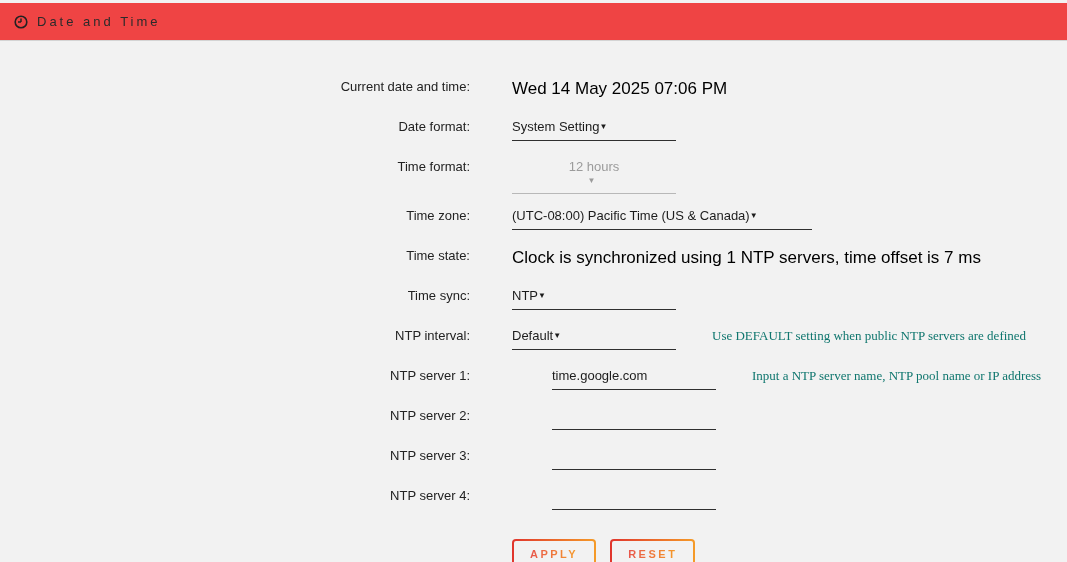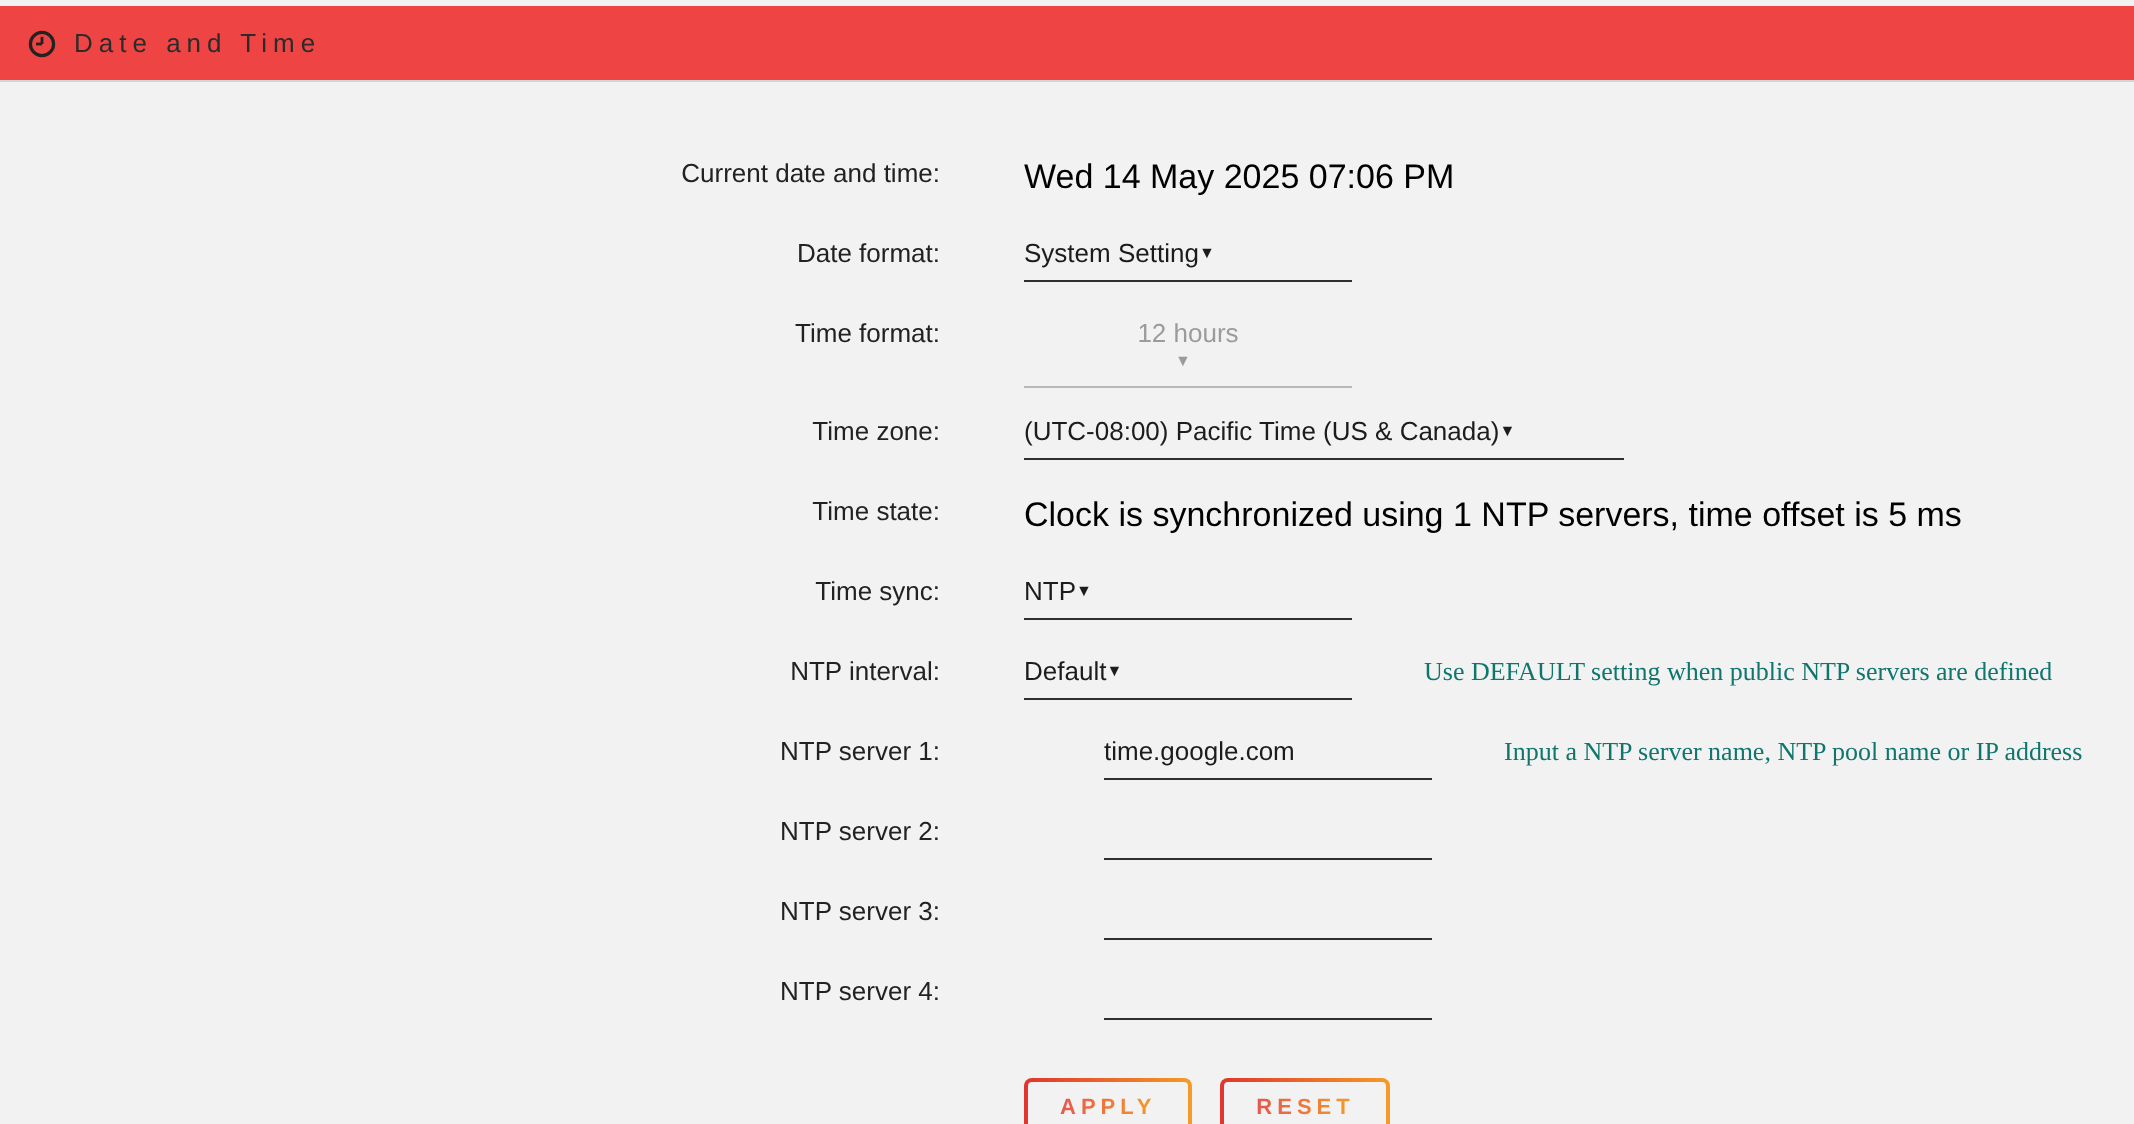--- a/index.html
+++ b/index.html
@@ -170,21 +170,21 @@
       <div class="select-box wide">
         <span>(UTC-08:00) Pacific Time (US &amp; Canada)</span>
         <span class="arrow">▼</span>
       </div>
     </div>
   </div>
 
   <div class="row">
     <div class="field-label">Time state:</div>
     <div class="value-cell">
-      <div class="static-value">Clock is synchronized using 1 NTP servers, time offset is 5 ms</div>
+      <div class="static-value">Clock is synchronized using 1 NTP servers, time offset is 7 ms</div>
     </div>
   </div>
 
   <div class="row">
     <div class="field-label">Time sync:</div>
     <div class="value-cell">
       <div class="select-box">
         <span>NTP</span>
         <span class="arrow">▼</span>
       </div>

